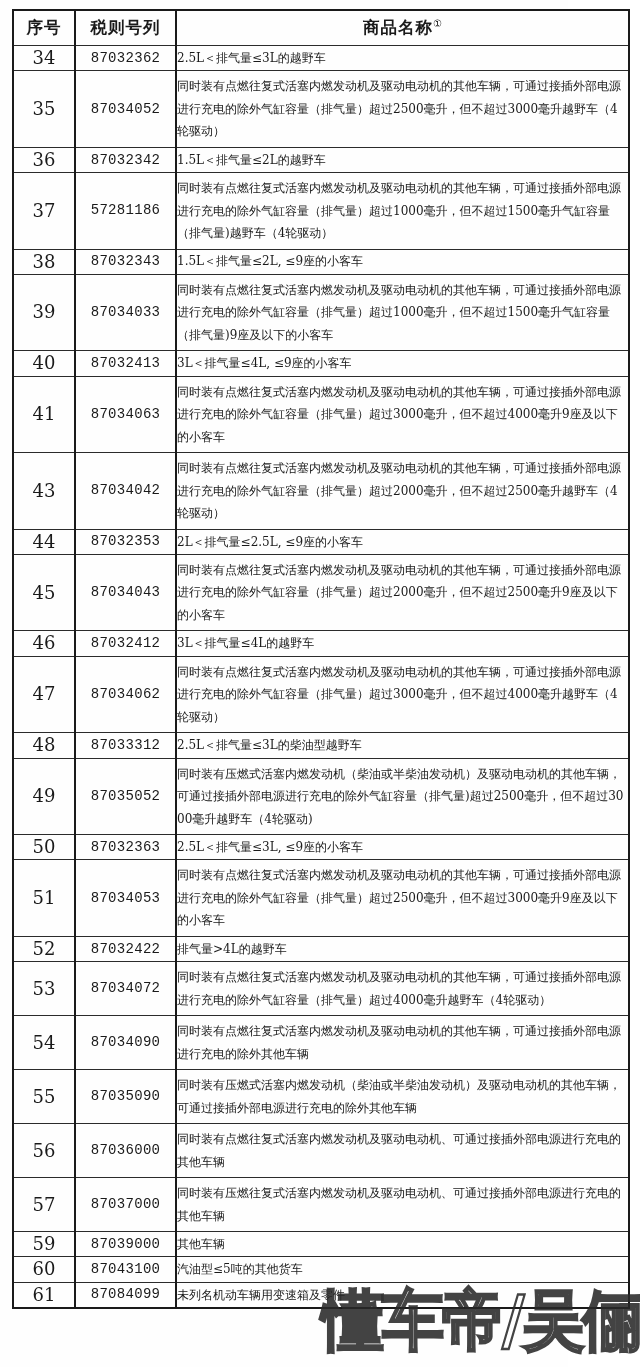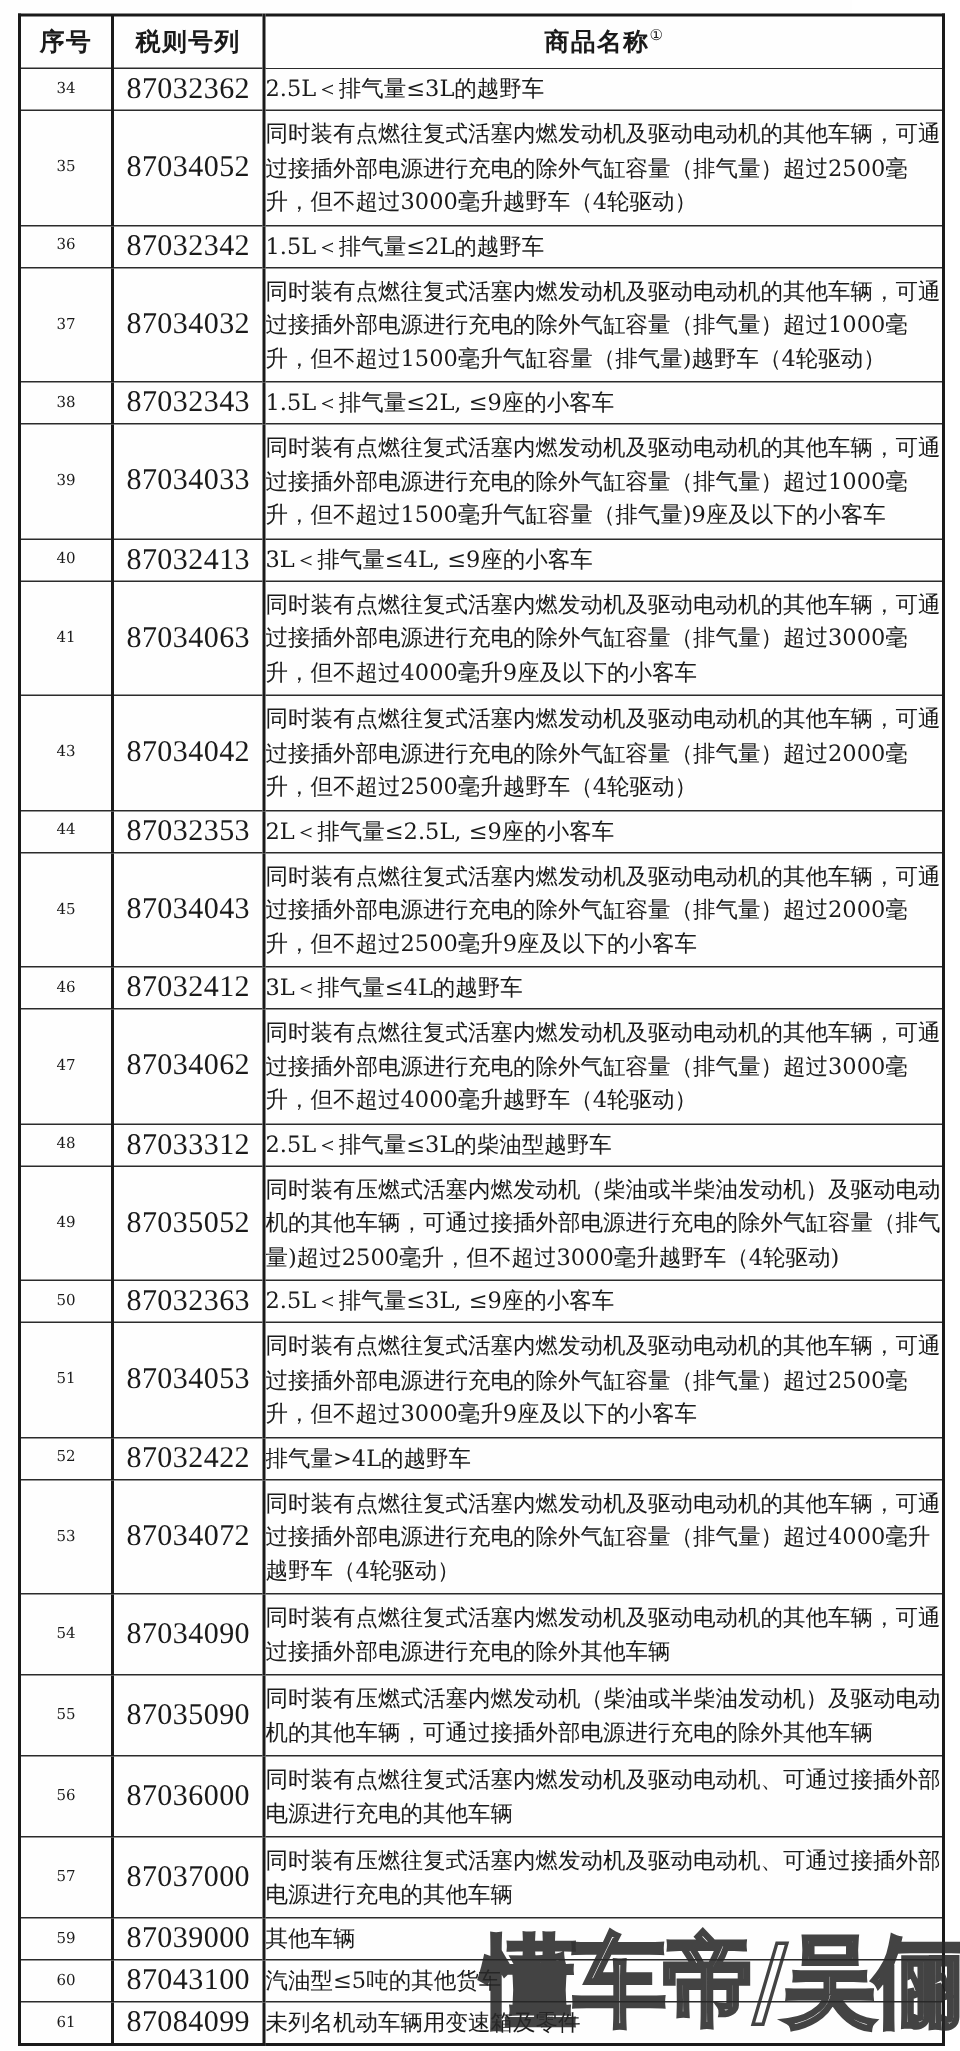--- a/index.html
+++ b/index.html
@@ -73,34 +73,34 @@
   .h-name { position: relative; }
   .sup-mark {
     font-size: 10px;
     vertical-align: super;
     font-weight: 400;
     letter-spacing: 0;
   }
 
   .cell-seq {
     text-align: center;
-    font-size: 10px;
+    font-size: 18px;
     line-height: 1.35;
     font-family: "DejaVu Serif", "Liberation Serif", serif;
   }
   .cell-code {
     text-align: center;
-    font-size: 20px;
+    font-size: 14px;
     line-height: 1.35;
     letter-spacing: 0.3px;
-    font-family: Liberation Serif, serif;
+    font-family: Liberation Mono, monospace;
   }
   .cell-name {
     text-align: left;
-    font-size: 15px;
+    font-size: 12px;
     line-height: 22.5px;
     padding: 3px 4px 3px 5px;
     letter-spacing: 0px;
     word-break: break-all;
     font-family: "DejaVu Serif", "Liberation Serif", serif;
   }
   .cell-name.multi { padding-top: 4px; padding-bottom: 4px; }
 
   .watermark {
     position: absolute;
@@ -170,21 +170,21 @@
           <td class="cell-code">87034052</td>
           <td class="cell-name multi">同时装有点燃往复式活塞内燃发动机及驱动电动机的其他车辆，可通过接插外部电源进行充电的除外气缸容量（排气量）超过2500毫升，但不超过3000毫升越野车（4轮驱动）</td>
         </tr>
         <tr>
           <td class="cell-seq">36</td>
           <td class="cell-code">87032342</td>
           <td class="cell-name">1.5L＜排气量≤2L的越野车</td>
         </tr>
         <tr>
           <td class="cell-seq">37</td>
-          <td class="cell-code">87034032</td>
+          <td class="cell-code">57281186</td>
           <td class="cell-name multi">同时装有点燃往复式活塞内燃发动机及驱动电动机的其他车辆，可通过接插外部电源进行充电的除外气缸容量（排气量）超过1000毫升，但不超过1500毫升气缸容量（排气量)越野车（4轮驱动）</td>
         </tr>
         <tr>
           <td class="cell-seq">38</td>
           <td class="cell-code">87032343</td>
           <td class="cell-name">1.5L＜排气量≤2L, ≤9座的小客车</td>
         </tr>
         <tr>
           <td class="cell-seq">39</td>
           <td class="cell-code">87034033</td>

